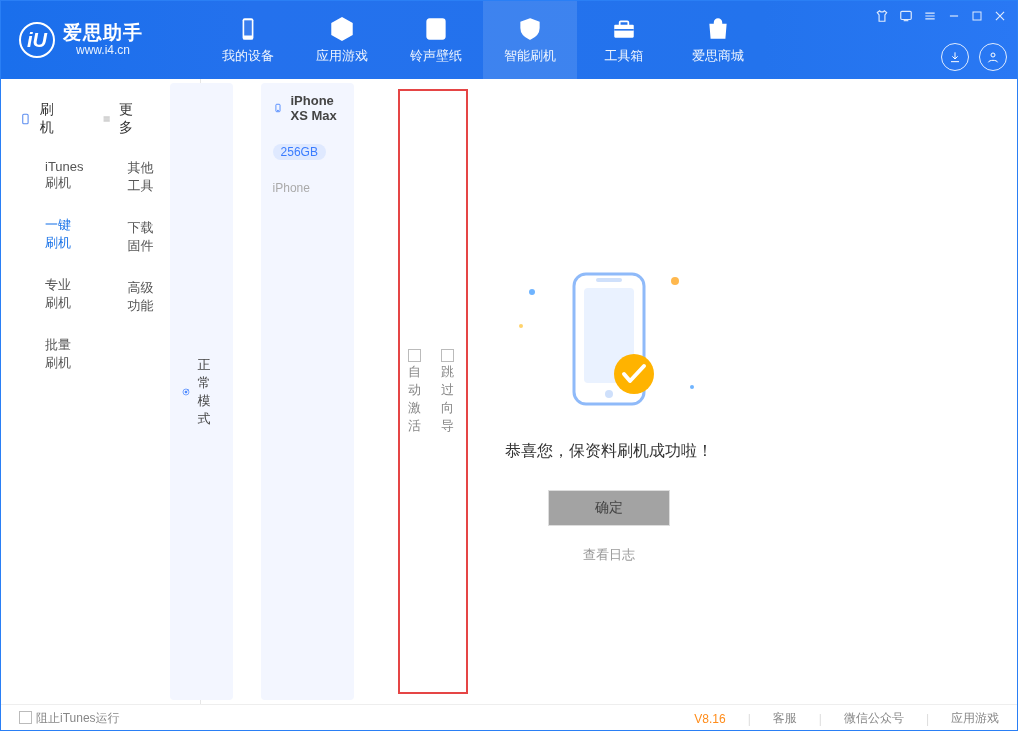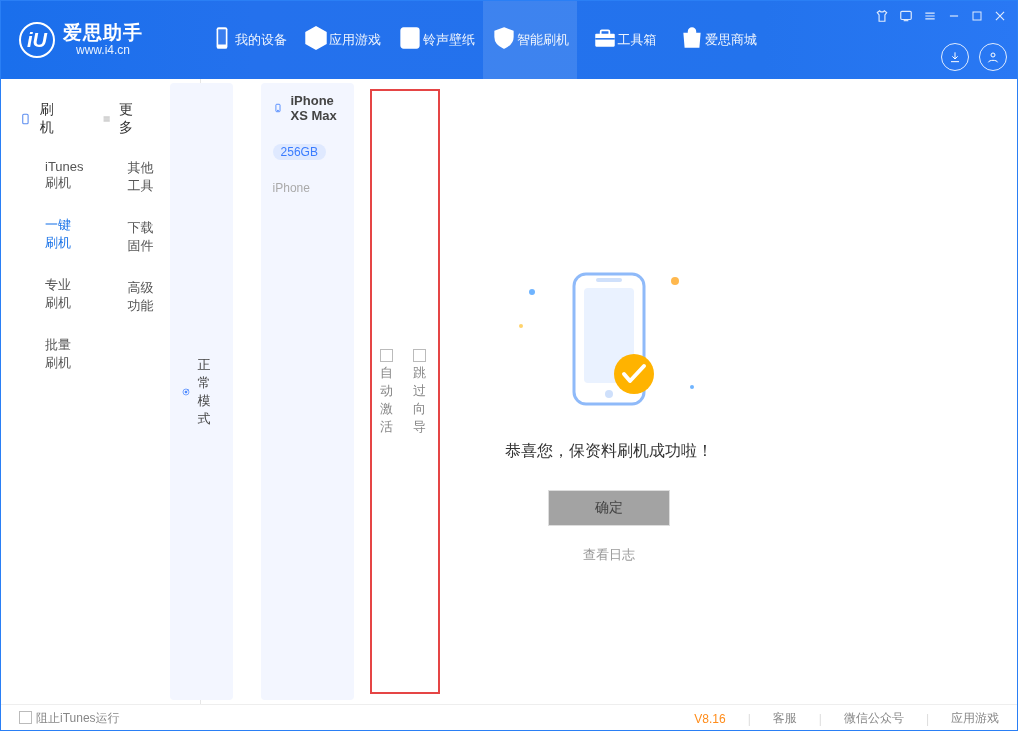--- a/index.html
+++ b/index.html
@@ -6,21 +6,21 @@
 body { font-family: "Microsoft YaHei", Arial, sans-serif; background: #fff; width: 1018px; height: 731px; overflow: hidden; border: 1px solid #2a7ff5; }
 
 .header { height: 78px; background: linear-gradient(90deg, #1a6fec 0%, #2471ed 25%, #2373ed 75%, #2978f4 100%); display: flex; align-items: center; color: #fff; position: relative; }
 .logo-area { display: flex; align-items: center; padding: 0 18px; width: 200px; }
 .logo-circle { width: 36px; height: 36px; border: 2px solid #fff; border-radius: 50%; display: flex; align-items: center; justify-content: center; font-weight: bold; font-style: italic; font-size: 20px; margin-right: 8px; }
 .logo-text { line-height: 1.1; }
 .logo-title { font-size: 19px; font-weight: bold; letter-spacing: 1px; }
 .logo-sub { font-size: 12px; opacity: 0.9; text-align: center; }
 
 .nav { display: flex; height: 100%; color: rgba(255,255,255,0.92); }
-.nav-item { width: 94px; display: flex; flex-direction: row; align-items: center; justify-content: center; cursor: pointer; position: relative; }
+.nav-item { width: 94px; display: flex; flex-direction: column; align-items: center; justify-content: center; cursor: pointer; position: relative; }
 .nav-item.active { background: rgba(255,255,255,0.12); }
 .nav-icon { width: 26px; height: 26px; margin-bottom: 5px; fill: #fff; }
 .nav-label { font-size: 13px; }
 
 .titlebar-icons { position: absolute; right: 10px; top: 8px; color: #fff; display: flex; gap: 10px; align-items: center; }
 .titlebar-icons span, .titlebar-icons svg { opacity: 0.85; cursor: pointer; }
 .account-area { position: absolute; right: 10px; bottom: 8px; display: flex; gap: 10px; }
 .circle-icon { width: 28px; height: 28px; border: 1.5px solid rgba(255,255,255,0.85); border-radius: 50%; display: flex; align-items: center; justify-content: center; cursor: pointer; }
 .circle-icon svg { fill: none; stroke: #fff; stroke-width: 1.5; }
 
@@ -33,21 +33,21 @@
 .side-item { padding: 12px 0; font-size: 13px; color: #555; cursor: pointer; }
 .side-item.active { color: #1a73e8; }
 
 .device-block { margin: 4px 14px; padding: 10px 12px; background: #f3f6ff; border-radius: 4px; font-size: 13px; display: flex; align-items: center; gap: 8px; color: #444; }
 .device-block.device { flex-direction: column; align-items: flex-start; gap: 19px; }
 .device-block.device .name { font-weight: bold; }
 .device-block .badge { background: #dfe9ff; color: #3a7cff; padding: 1px 8px; border-radius: 10px; font-size: 12px; margin-top: 2px; }
 .device-block .sub { color: #aaa; font-size: 12px; margin-top: 2px; }
 .mode-icon { width: 18px; height: 18px; }
 
-.bottom-checks { border: 2px solid #e54545; margin: 10px 2px; padding: 10px 8px; display: flex; gap: 16px; font-size: 13px; color: #888; align-items: center; font-family: Liberation Serif, serif; }
+.bottom-checks { border: 2px solid #e54545; margin: 10px 30px; padding: 10px 8px; display: flex; gap: 16px; font-size: 13px; color: #888; align-items: center; }
 .chkbox { width: 13px; height: 13px; border: 1px solid #bbb; display: inline-block; margin-right: 4px; vertical-align: -2px; }
 
 .sidebar-spacer { flex: 1; }
 
 .content { flex: 1; display: flex; flex-direction: column; align-items: center; justify-content: center; padding-top: 40px; }
 .success-illustration { position: relative; width: 180px; height: 160px; display: flex; align-items: center; justify-content: center; }
 .phone-svg { }
 .dot { position: absolute; width: 6px; height: 6px; border-radius: 50%; }
 .success-msg { font-size: 16px; color: #333; margin: 22px 0 28px; }
 .btn-ok { border: 1px solid #ddd; background: #a3a3a3; padding: 8px 46px; font-size: 14px; color: #444; cursor: pointer; }

